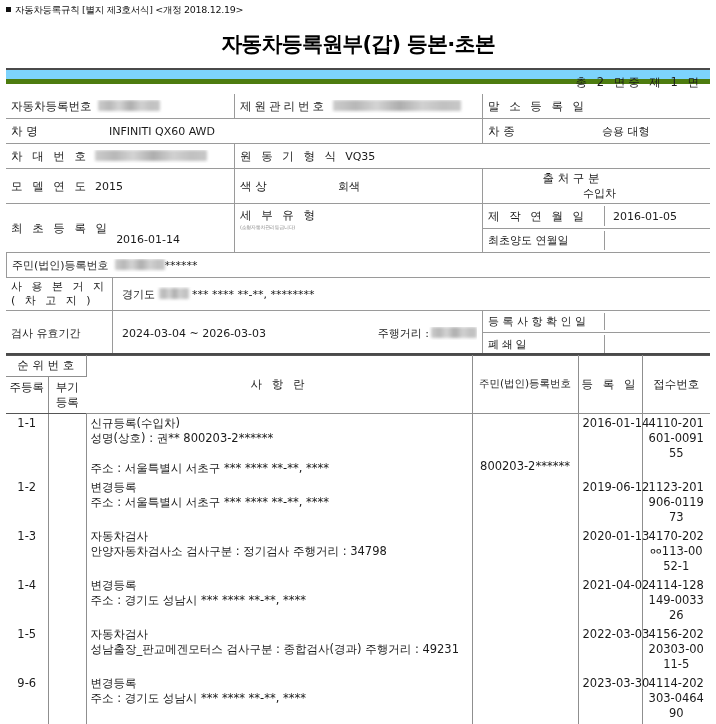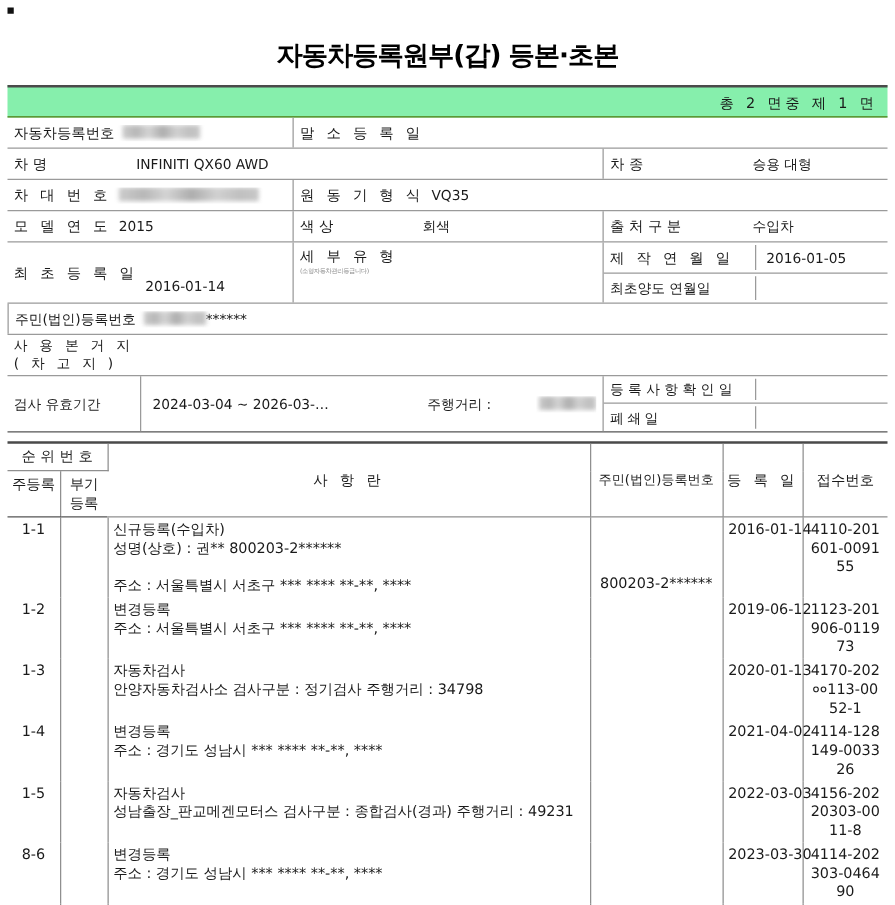--- a/index.html
+++ b/index.html
@@ -54,24 +54,24 @@
     letter-spacing: -0.8px;
     color: #000;
   }
 
   
   .page-band {
     position: absolute;
     left: 6px;
     top: 68px;
     width: 704px;
-    height: 26px;
-    background: #86efac;
+    height: 16px;
+    background: #7dd3fc;
     border-top: 2px solid #4a4a4a;
-    border-bottom: 1px solid #4d7c0f;
+    border-bottom: 5px solid #4d7c0f;
     box-sizing: border-box;
   }
   .page-band .pc {
     position: absolute;
     right: 8px;
     top: 5px;
     font-size: 11.5px;
     letter-spacing: 3px;
     white-space: nowrap;
     color: #1a1a1a;
@@ -184,21 +184,21 @@
   td.c-recv  { text-align: center; font-size: 11px; line-height: 13px; word-break: break-all; }
   .detail-line { display: block; white-space: nowrap; }
   .detail-gap  { display: block; height: 15px; }
 </style>
 </head>
 <body>
 
 <div class="page">
 
   <div class="form-head">
-    <span class="sq"></span>
+    <span class="sq"></span><span>자동차등록규칙 [별지 제3호서식]   &lt;개정 2018.12.19&gt;</span>
   </div>
 
   <div class="doc-title">자동차등록원부(갑) 등본·초본</div>
 
   <div class="page-band">
     <div class="pc">
       <span>총</span>
       <span>2</span>
       <span>면중 제</span>
       <span>1</span>
@@ -206,20 +206,24 @@
     </div>
   </div>
 
   <div class="info">
 
     <div class="r">
       <div class="cell" style="width:228px;">
         <span class="lbl">자동차등록번호</span>
         <span class="val"><span class="blur" style="width:62px;"></span></span>
       </div>
+      <div class="cell vline" style="width:248px;">
+        <span class="lbl sp-lbl">제원관리번호</span>
+        <span class="val"><span class="blur" style="width:128px;"></span></span>
+      </div>
       <div class="cell vline" style="width:228px;">
         <span class="lbl sp-lbl">말 소 등 록 일</span>
         <span class="val"></span>
       </div>
     </div>
 
     <div class="r">
       <div class="cell" style="width:476px;">
         <span class="lbl" style="width:92px;">차             명</span>
         <span class="val">INFINITI QX60 AWD</span>
@@ -243,21 +247,21 @@
 
     <div class="r">
       <div class="cell" style="width:228px;">
         <span class="lbl sp-lbl">모 델 연 도</span>
         <span class="val">2015</span>
       </div>
       <div class="cell vline" style="width:248px;">
         <span class="lbl" style="width:92px;">색              상</span>
         <span class="val">회색</span>
       </div>
-      <div class="cell vline" style="width:228px;">
+      <div class="cell vline" style="width:228px;flex-direction:column;">
         <span class="lbl" style="width:108px;">출  처   구  분</span>
         <span class="val">수입차</span>
       </div>
     </div>
 
     <div class="r" style="min-height:49px;">
       <div class="cell" style="width:228px;">
         <span class="lbl sp-lbl">최 초  등 록 일</span>
         <span class="val" style="align-self:flex-end;padding-bottom:4px;">2016-01-14</span>
       </div>
@@ -285,27 +289,30 @@
         <span class="lbl" style="font-size:11px;">주민(법인)등록번호</span>
         <span class="val"><span class="blur" style="width:50px;"></span><span>******</span></span>
       </div>
     </div>
 
     <div class="r" style="min-height:32px;">
       <div class="cell" style="width:106px;flex-direction:column;align-items:flex-start;justify-content:center;">
         <span class="lbl sp-lbl" style="font-size:11px;line-height:14px;">사 용 본 거 지</span>
         <span class="lbl sp-lbl" style="font-size:11px;line-height:14px;">( 차   고   지 )</span>
       </div>
+      <div class="cell vline" style="width:598px;">
+        <span class="val" style="padding-left:4px;"><span>경기도</span> <span class="blur" style="width:30px;"></span> <span>*** **** **-**, ********</span></span>
+      </div>
     </div>
 
     <div class="r" style="min-height:44px;border-bottom:none;">
       <div class="cell" style="width:106px;">
         <span class="lbl" style="font-size:11px;">검사 유효기간</span>
       </div>
-      <div class="cell vline" style="width:370px;gap:36px;">
+      <div class="cell vline" style="width:370px;">
         <span class="val" style="padding-left:4px;">2024-03-04 ~ 2026-03-03</span>
         <span class="val" style="flex:none;padding-left:40px;">주행거리 :</span>
         <span class="val" style="flex:none;padding-left:2px;"><span class="blur" style="width:46px;"></span></span>
       </div>
       <div class="vline" style="width:228px;box-sizing:border-box;">
         <div class="cell" style="height:22px;border-bottom:1px solid #9a9a9a;">
           <span class="lbl" style="width:116px;font-size:11px;">등 록 사 항 확 인 일</span>
           <span class="val" style="border-left:1px solid #9a9a9a;padding-left:8px;height:100%;display:flex;align-items:center;"></span>
         </div>
         <div class="cell" style="height:22px;font-family:Liberation Serif, serif;">
@@ -389,24 +396,24 @@
           </tr>
           <tr>
             <td class="c-seq">1-5</td>
             <td class="c-seq"></td>
             <td class="c-detail">
               <span class="detail-line">자동차검사</span>
               <span class="detail-line">성남출장_판교메겐모터스 검사구분 : 종합검사(경과) 주행거리 : 49231</span>
             </td>
             <td class="c-rrn"></td>
             <td class="c-date">2022-03-03</td>
-            <td class="c-recv">4156-20220303-0011-8</td>
-          </tr>
-          <tr>
-            <td class="c-seq">8-6</td>
+            <td class="c-recv">4156-20220303-0011-5</td>
+          </tr>
+          <tr>
+            <td class="c-seq">9-6</td>
             <td class="c-seq"></td>
             <td class="c-detail">
               <span class="detail-line">변경등록</span>
               <span class="detail-line">주소 : 경기도 성남시 *** **** **-**, ****</span>
             </td>
             <td class="c-rrn"></td>
             <td class="c-date">2023-03-30</td>
             <td class="c-recv">4114-202303-046490</td>
           </tr>
           <tr>

